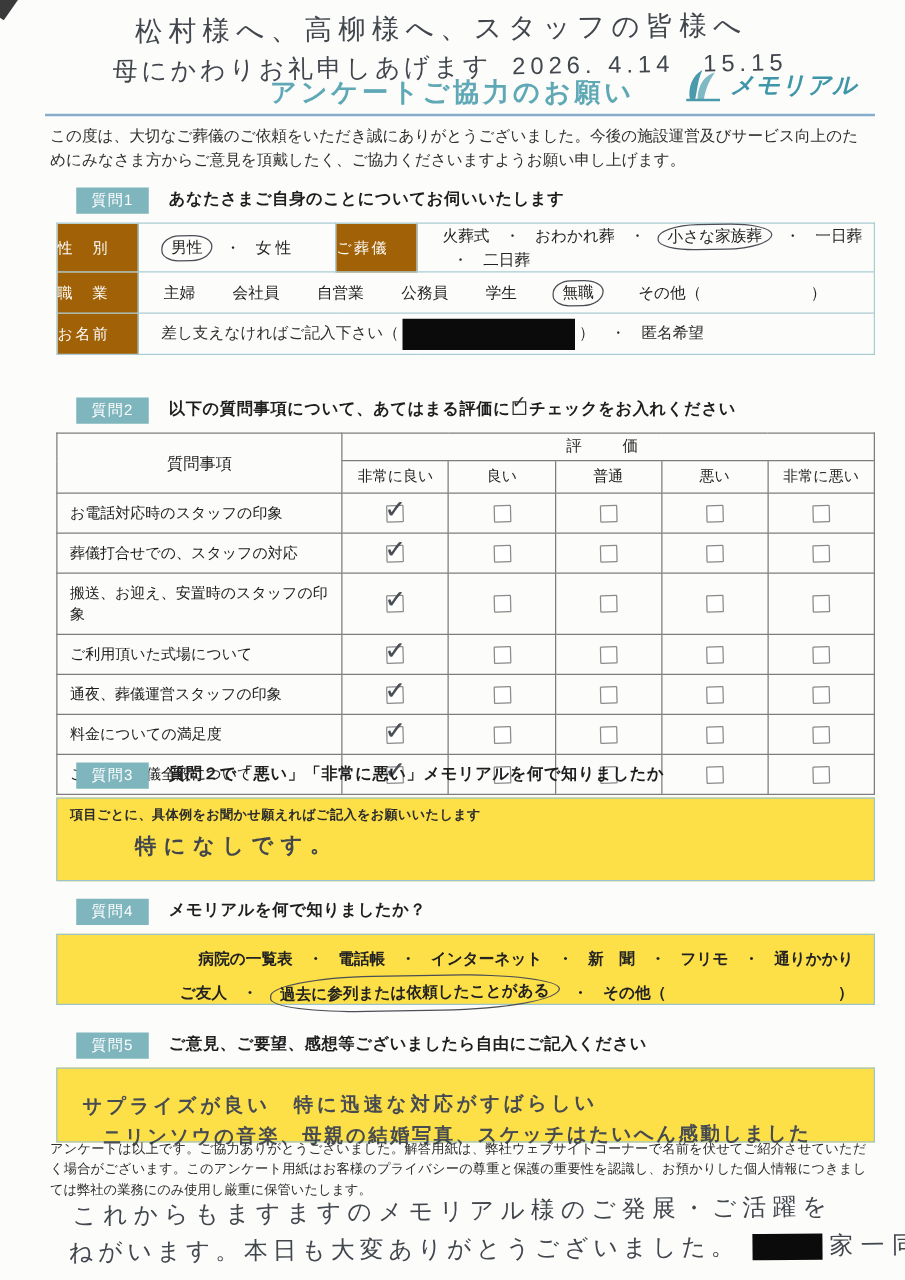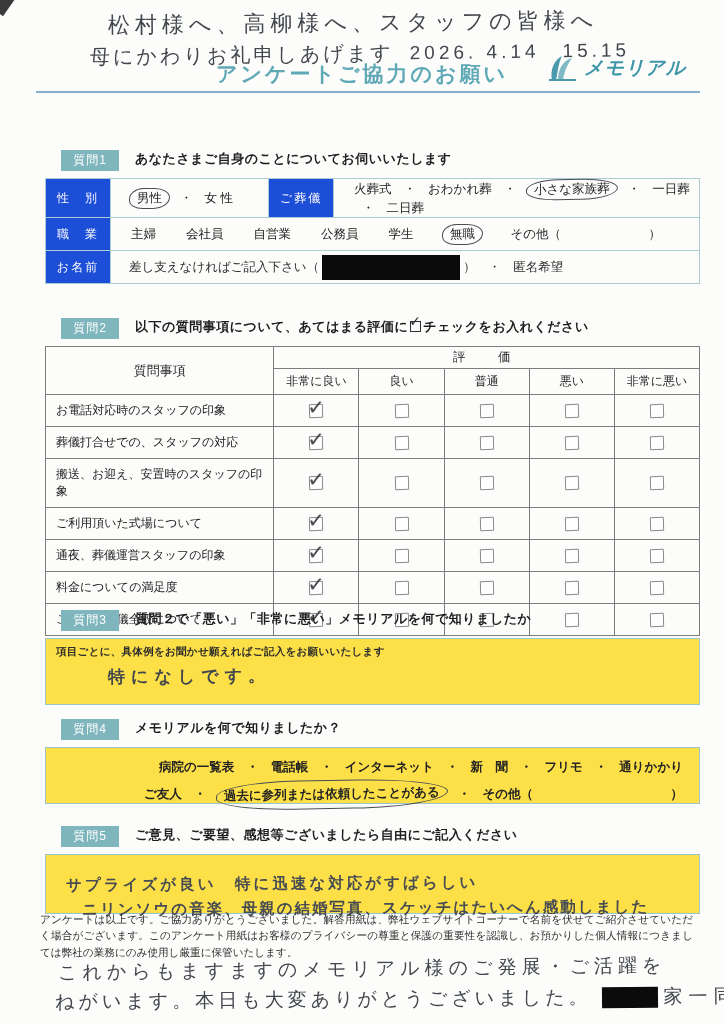--- a/index.html
+++ b/index.html
@@ -42,21 +42,21 @@
 
   
   .hcb { position:relative; display:inline-block; width:11px; height:11px;
     border:1.5px solid #2f2f2f; margin:0 2px; top:1px; }
   .hcb-check { position:absolute; left:-2px; top:-9px; font-size:14px; font-weight:700; color:#2f2f2f; }
 
   
   table { border-collapse:collapse; }
   .t1 { position:absolute; top:178px; left:45px; width:655px; font-size:12.5px; }
   .t1 td { border:1.5px solid #aaccd3; height:33px; }
-  .t1 .lbl { width:65px; background:#1d4ed8; color:#fdfdfd; text-align:center;
+  .t1 .lbl { width:65px; background:#a16207; color:#fdfdfd; 
     font-size:12px; letter-spacing:2px; }
   .t1 .opts { padding-left:18px; }
   .namecell { padding-left:18px; }
 
   .opt { display:inline-block; padding:0 2px; color:#222; }
   .sep { display:inline-block; padding:0 10px; color:#222; }
   .gap26 .opt { margin-right:26px; }
   .circled { border:1.6px solid #4a4e54; border-radius:48% 52% 55% 45% / 70% 60% 75% 55%;
     padding:1px 7px; transform:rotate(-1deg); }
 
@@ -108,20 +108,21 @@
   <div class="logo">
     <svg width="34" height="28" viewBox="0 0 34 28">
       <path d="M6 26 C4 16 8 6 16 2 C12 10 12 18 10 26 Z" fill="#4a9aab"></path>
       <path d="M12 26 C12 14 18 6 26 4 C20 12 18 20 17 26 Z" fill="#7fb9c4"></path>
       <path d="M3 27 L30 27 L30 25 L3 25 Z" fill="#4a9aab"></path>
     </svg>
     <span class="logo-text">メモリアル</span>
   </div>
   <div class="rule"></div>
 
+  <p class="intro">この度は、大切なご葬儀のご依頼をいただき誠にありがとうございました。今後の施設運営及びサービス向上のためにみなさま方からご意見を頂戴したく、ご協力くださいますようお願い申し上げます。</p>
 
   <div class="sec-head" style="top:150px">
     <span class="badge">質問1</span>
     <span class="sec-title">あなたさまご自身のことについてお伺いいたします</span>
   </div>
 
   <table class="t1">
     <tbody>
         <tr>
       <td class="lbl">性　別</td>

